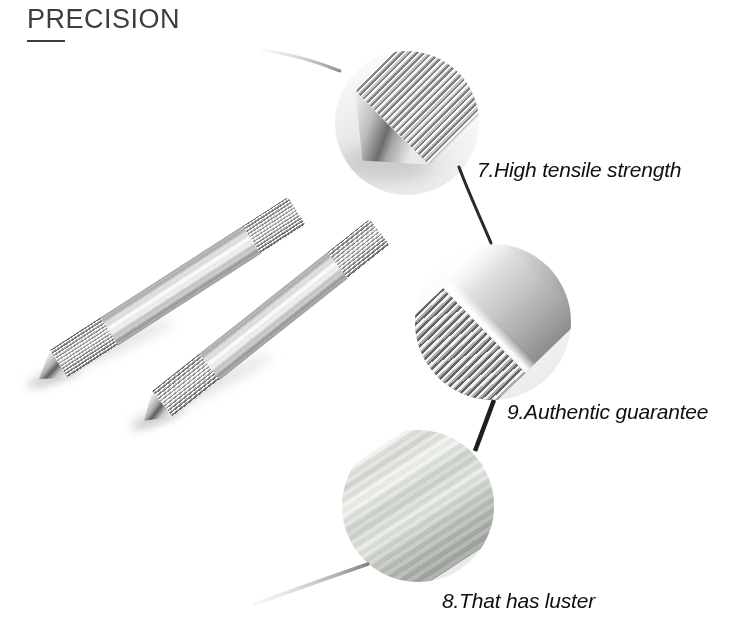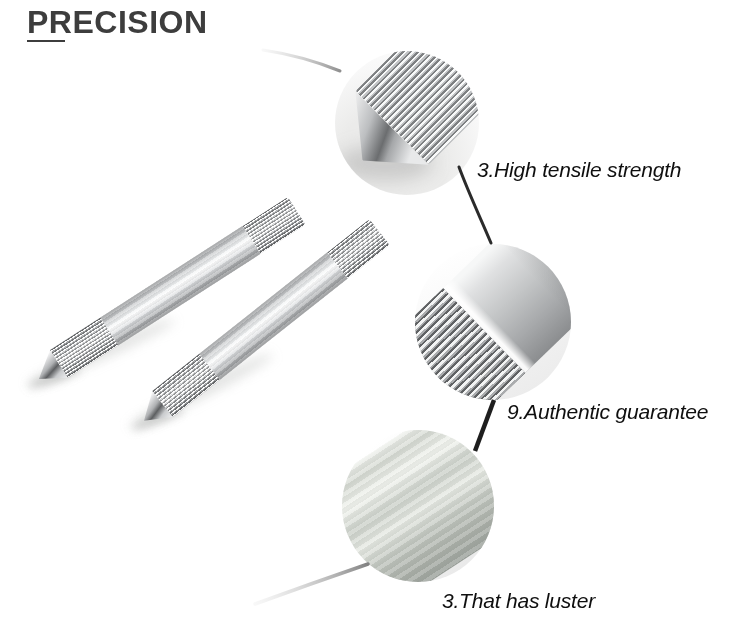--- a/index.html
+++ b/index.html
@@ -4,21 +4,21 @@
 <style>
   html,body { margin:0; padding:0; background:#fff; }
   .stage {
     position:relative; width:750px; height:619px; background:#ffffff;
     overflow:hidden; font-family:"Liberation Sans", sans-serif;
   }
 
   
   .title {
     position:absolute; left:27px; top:4px; margin:0;
-    font-size:32px; font-weight:bold; letter-spacing:0.5px;
+    font-size:27px; font-weight:normal; letter-spacing:0.5px;
     color:#3d3d3d;
   }
   .title-underline {
     position:absolute; left:27px; top:40px; width:38px; height:2px;
     background:#3d3d3d;
   }
 
   
   .pin-shadow {
     position:absolute; border-radius:50%;
@@ -176,17 +176,17 @@
         <stop offset="0" stop-color="#dadada" stop-opacity="0.2"></stop>
         <stop offset="1" stop-color="#828282"></stop>
       </linearGradient>
     </defs>
     <path d="M263,50 Q303,56 340,71" stroke="url(#gTop)" stroke-width="3" fill="none" stroke-linecap="round"></path>
     <path d="M255,604 Q310,584 368,564" stroke="url(#gBottom)" stroke-width="3.5" fill="none" stroke-linecap="round"></path>
     <path d="M459,167 C469,194 481,219 491,243" stroke="#2b2b2b" stroke-width="3" fill="none" stroke-linecap="round"></path>
     <path d="M494,400 L475,451" stroke="#1e1e1e" stroke-width="4.5" fill="none"></path>
   </svg>
 
-  <div class="feature f1">3.High tensile strength</div>
+  <div class="feature f1">7.High tensile strength</div>
   <div class="feature f2">9.Authentic guarantee</div>
-  <div class="feature f3">3.That has luster</div>
+  <div class="feature f3">8.That has luster</div>
 
 </div>
 
 </body></html>

